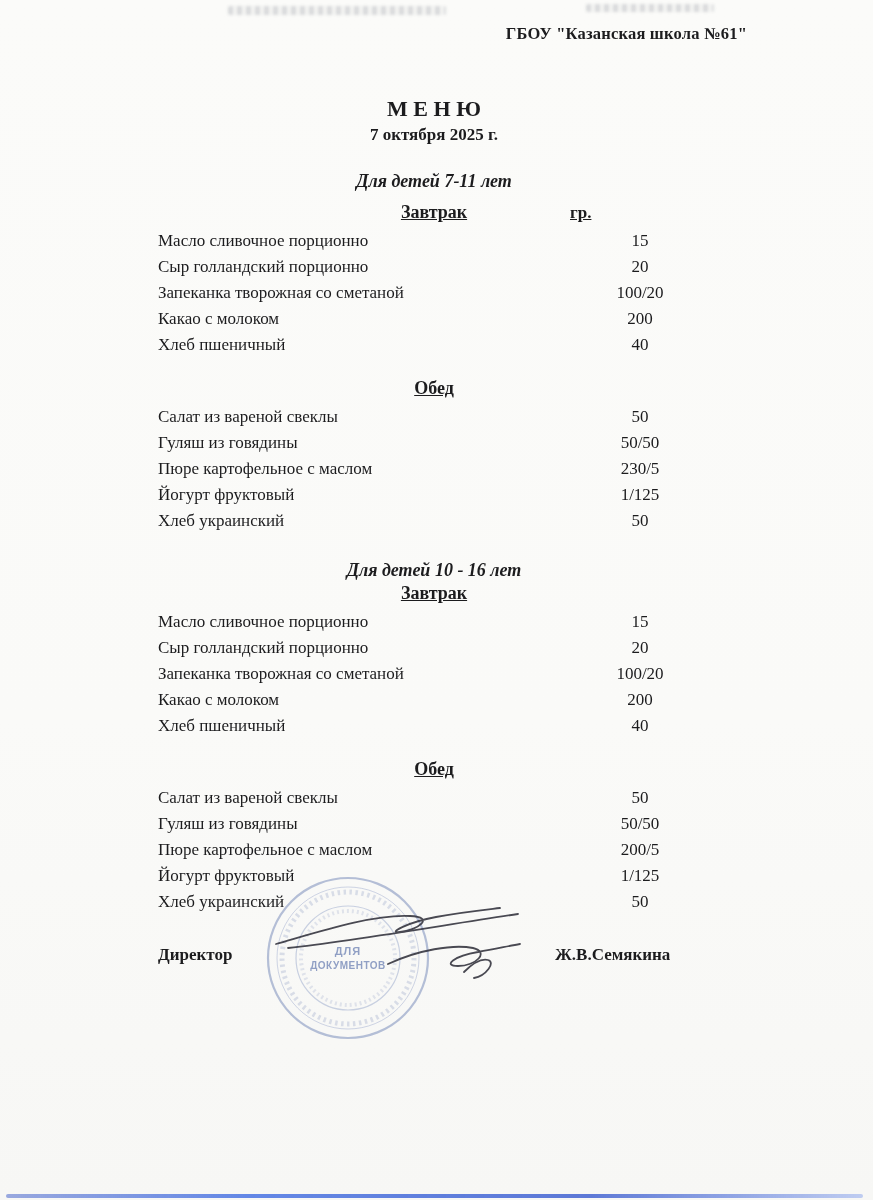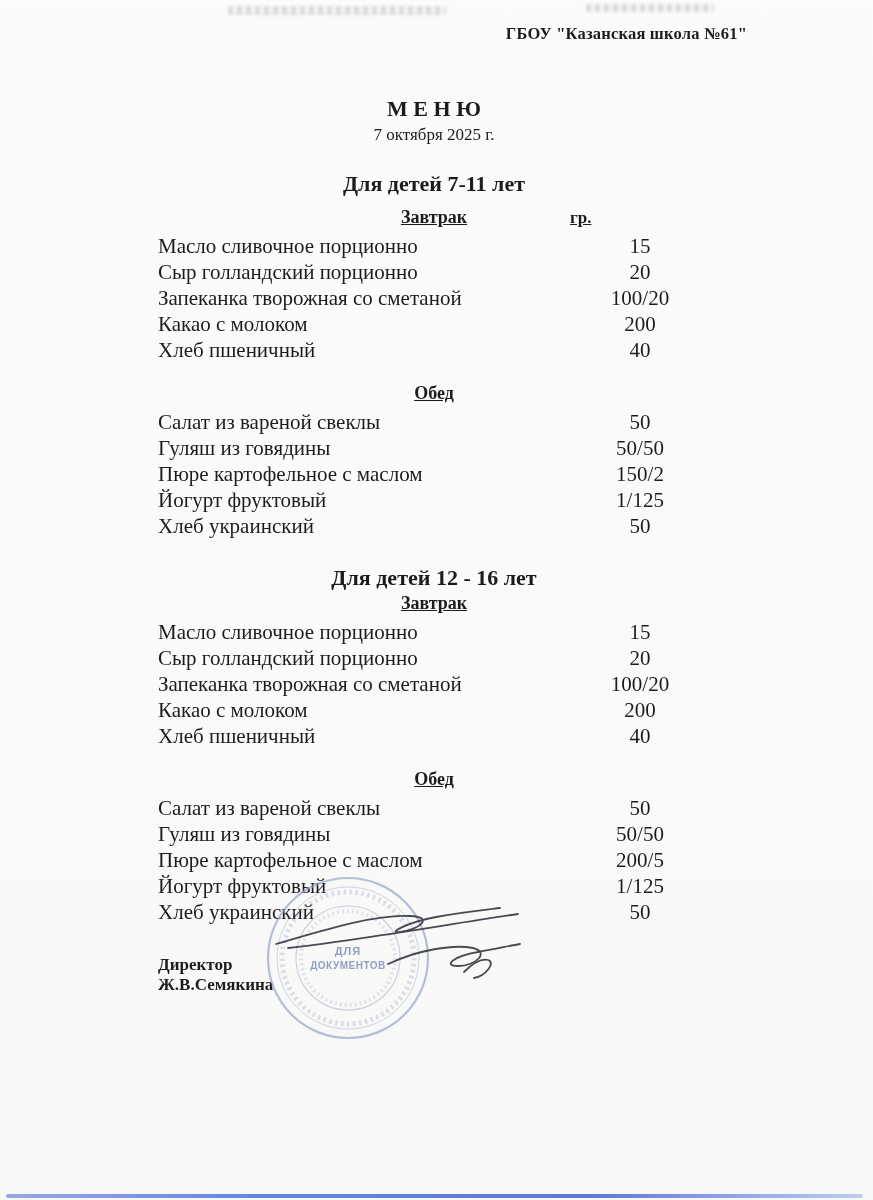--- a/index.html
+++ b/index.html
@@ -12,38 +12,38 @@
   .ghost { position:absolute; border-radius:2px; filter:blur(1.4px); opacity:.8;
     background:repeating-linear-gradient(90deg, rgba(110,115,128,.30) 0 5px, rgba(110,115,128,.06) 5px 9px); }
   .ghost1 { top:6px; left:228px; width:218px; height:9px; }
   .ghost2 { top:4px; left:586px; width:128px; height:8px; }
 
   .school { position:absolute; top:24px; right:126px; font-weight:bold; font-size:16.5px; letter-spacing:.2px; }
 
   .content { position:absolute; top:96px; left:158px; width:552px; }
 
   .doc-title { text-align:center; font-weight:bold; font-size:22px; }
-  .doc-date  { text-align:center; font-weight:normal; font-size:17px; margin-top:3px; }
-
-  .age-title { text-align:center; font-weight:bold; font-size:22px; margin-top:26px; }
+  .doc-date  { text-align:center; font-weight:bold; font-size:17px; margin-top:3px; }
+
+  .age-title { text-align:center; font-weight:bold; font-style:italic; font-size:18px; margin-top:26px; }
   .age-title.tight { margin-bottom:0; }
 
   .meal-header { position:relative; text-align:center; font-weight:bold; font-size:18px; margin-top:20px; }
   .meal-header.first { margin-top:10px; }
   .meal-header.nomt { margin-top:2px; }
   .meal-title { text-decoration:underline; }
   .unit { position:absolute; right:0; top:1px; width:140px; text-align:left;
           text-decoration:underline; font-weight:bold; font-size:17px; }
 
   .menu-block { margin-top:5px; }
-  .menu-row { display:flex; font-size:21px; line-height:26px; }
+  .menu-row { display:flex; font-size:17px; line-height:26px; }
   .menu-name { flex:1; }
   .menu-qty  { width:140px; text-align:center; }
 
-  .sig-row { display:flex; font-weight:bold; font-size:17px; margin-top:16px;flex-direction:column; }
+  .sig-row { display:flex; font-weight:bold; font-size:17px; margin-top:16px; }
   .sig-row.sig1 { margin-top:30px; }
   .sig-role { flex:1; }
   .sig-name { width:155px; }
 
   .stamp { position:absolute; left:262px; top:872px; opacity:.85; }
   .stamp text { font-family:"Liberation Sans", sans-serif; font-weight:bold; fill:#7e90bc; }
 
   .signatures { position:absolute; left:268px; top:886px; }
 
   .scan-edge { position:absolute; bottom:2px; left:6px; right:10px; height:4px; border-radius:2px;
@@ -101,33 +101,33 @@
       <div class="menu-row">
           <span class="menu-name">Салат из вареной свеклы</span>
           <span class="menu-qty">50</span>
         </div>
       <div class="menu-row">
           <span class="menu-name">Гуляш из говядины</span>
           <span class="menu-qty">50/50</span>
         </div>
       <div class="menu-row">
           <span class="menu-name">Пюре картофельное с маслом</span>
-          <span class="menu-qty">150/2</span>
+          <span class="menu-qty">230/5</span>
         </div>
       <div class="menu-row">
           <span class="menu-name">Йогурт фруктовый</span>
           <span class="menu-qty">1/125</span>
         </div>
       <div class="menu-row">
           <span class="menu-name">Хлеб украинский</span>
           <span class="menu-qty">50</span>
         </div>
     </div>
 
-    <div class="age-title tight">Для детей 12 - 16 лет</div>
+    <div class="age-title tight">Для детей 10 - 16 лет</div>
 
     <div class="meal-header nomt">
       <span class="meal-title">Завтрак</span>
     </div>
     <div class="menu-block">
       <div class="menu-row">
           <span class="menu-name">Масло сливочное порционно</span>
           <span class="menu-qty">15</span>
         </div>
       <div class="menu-row">

